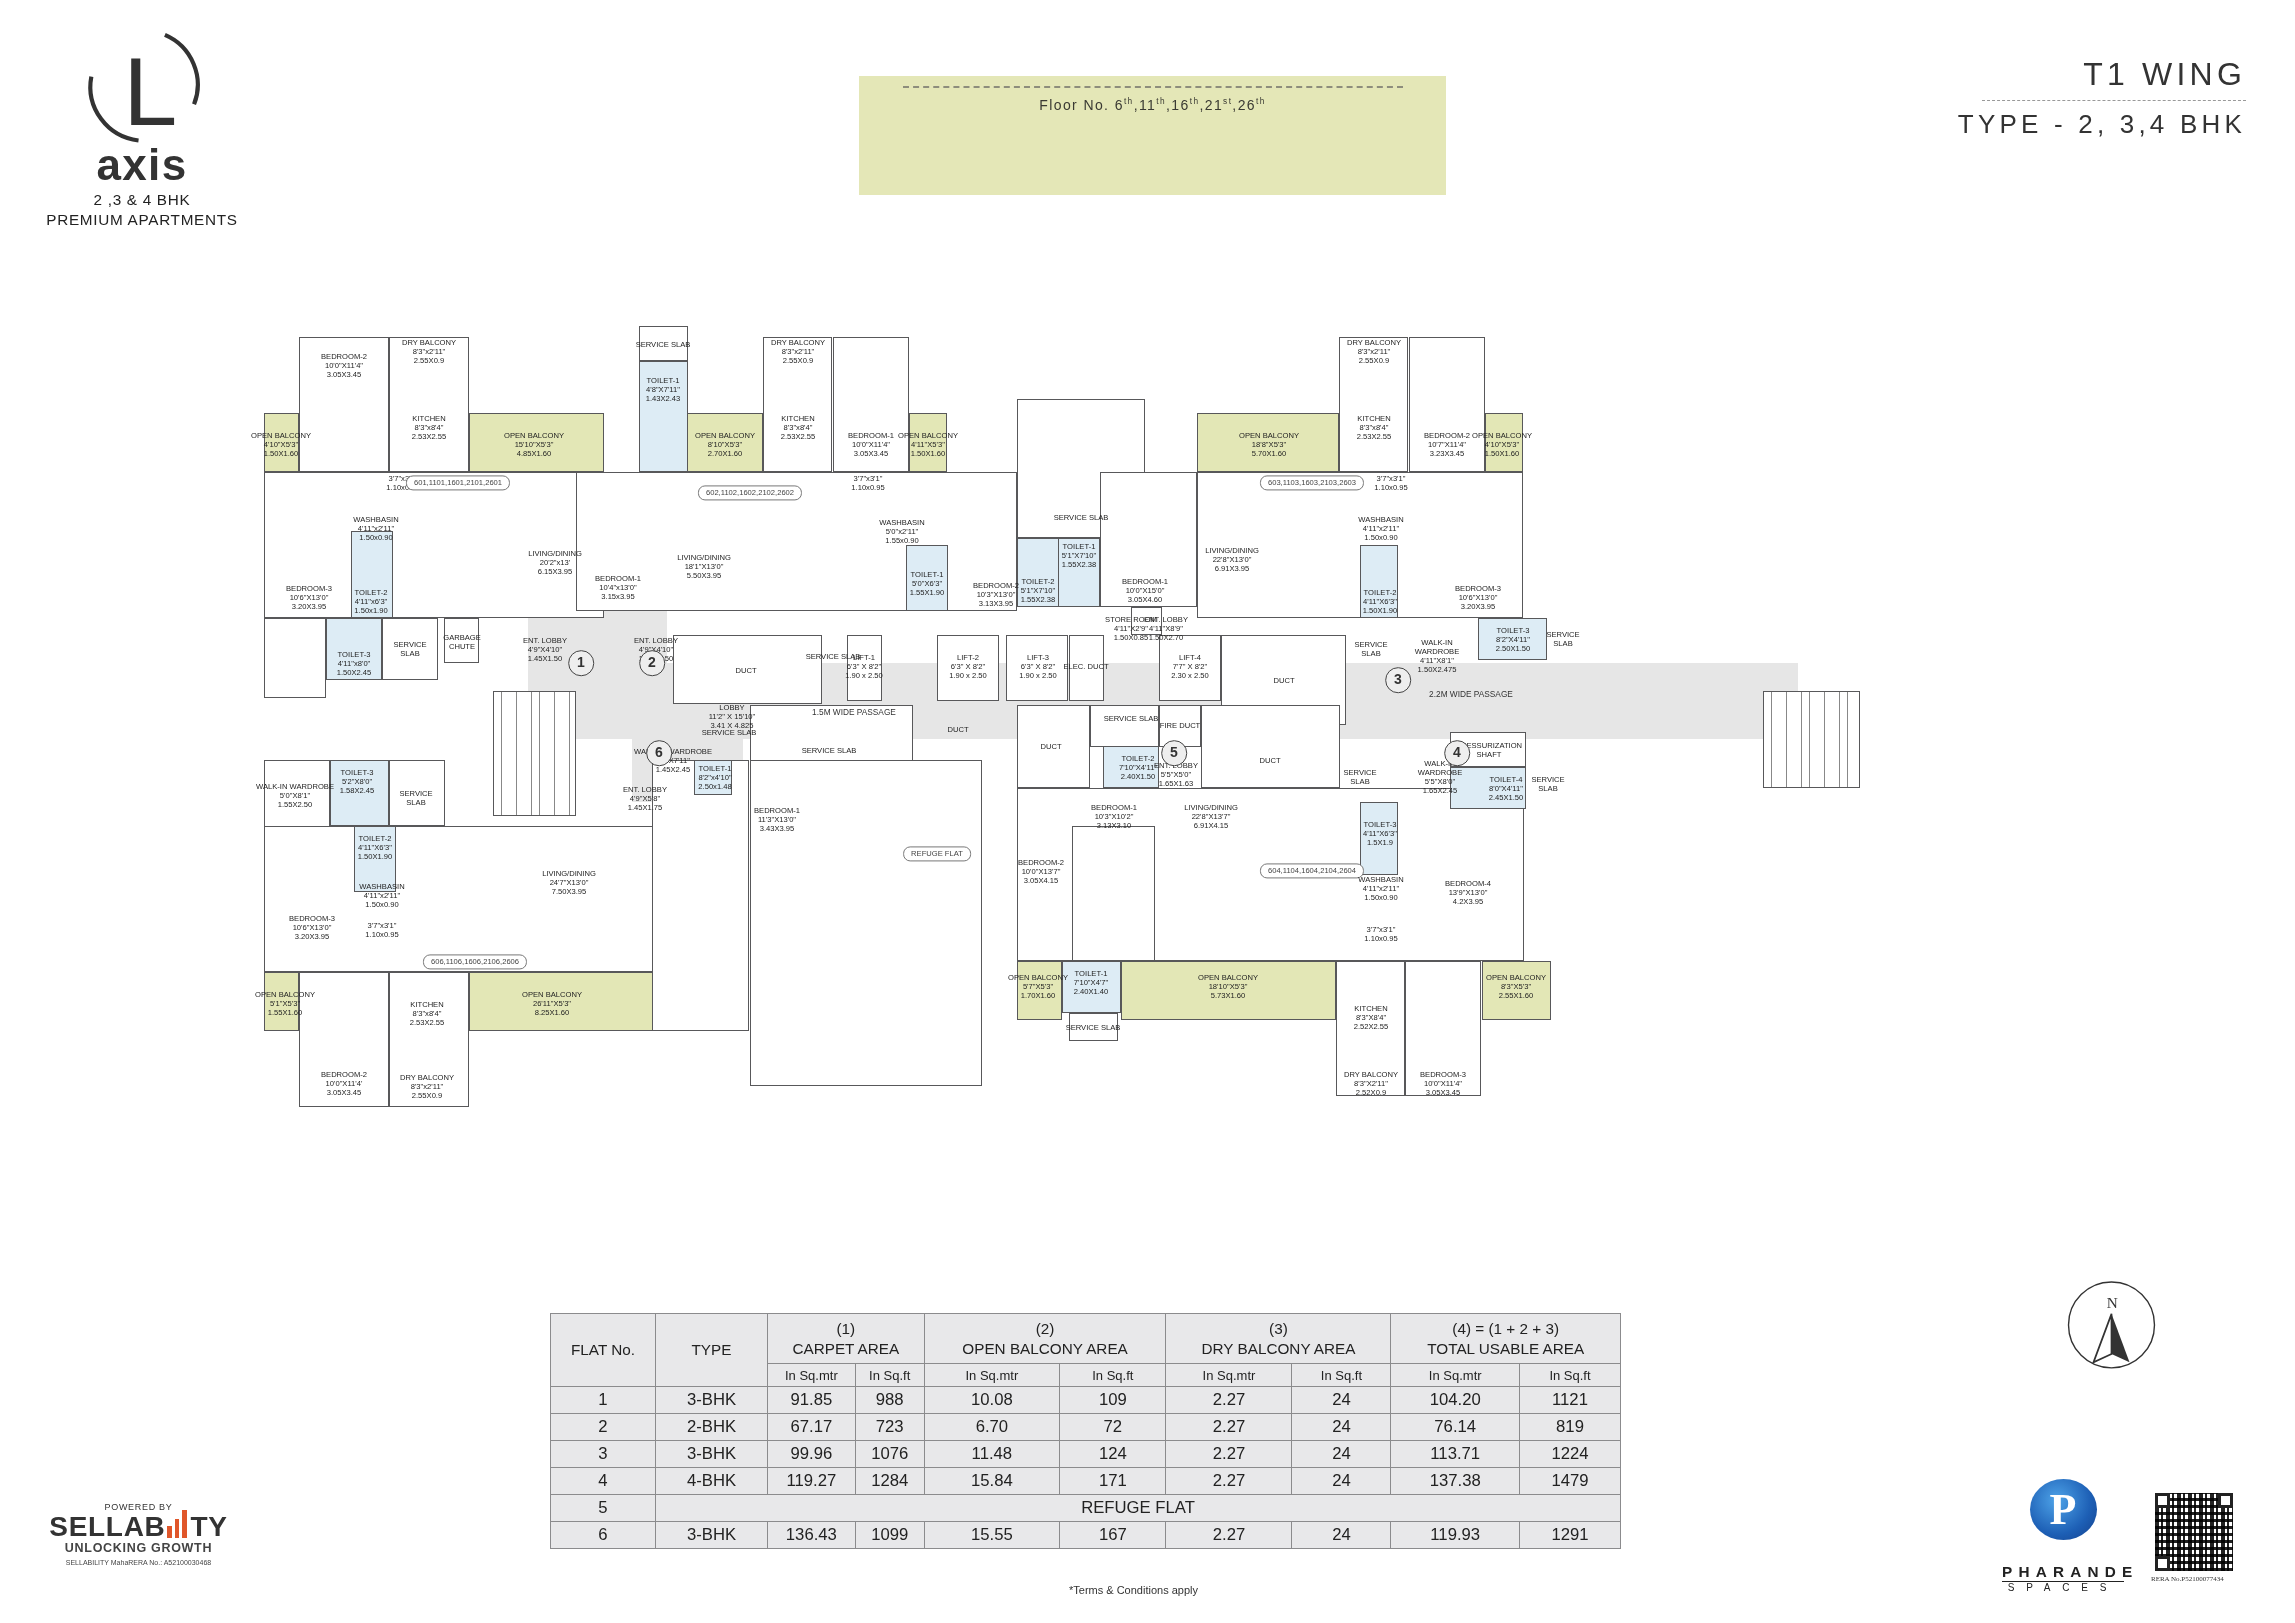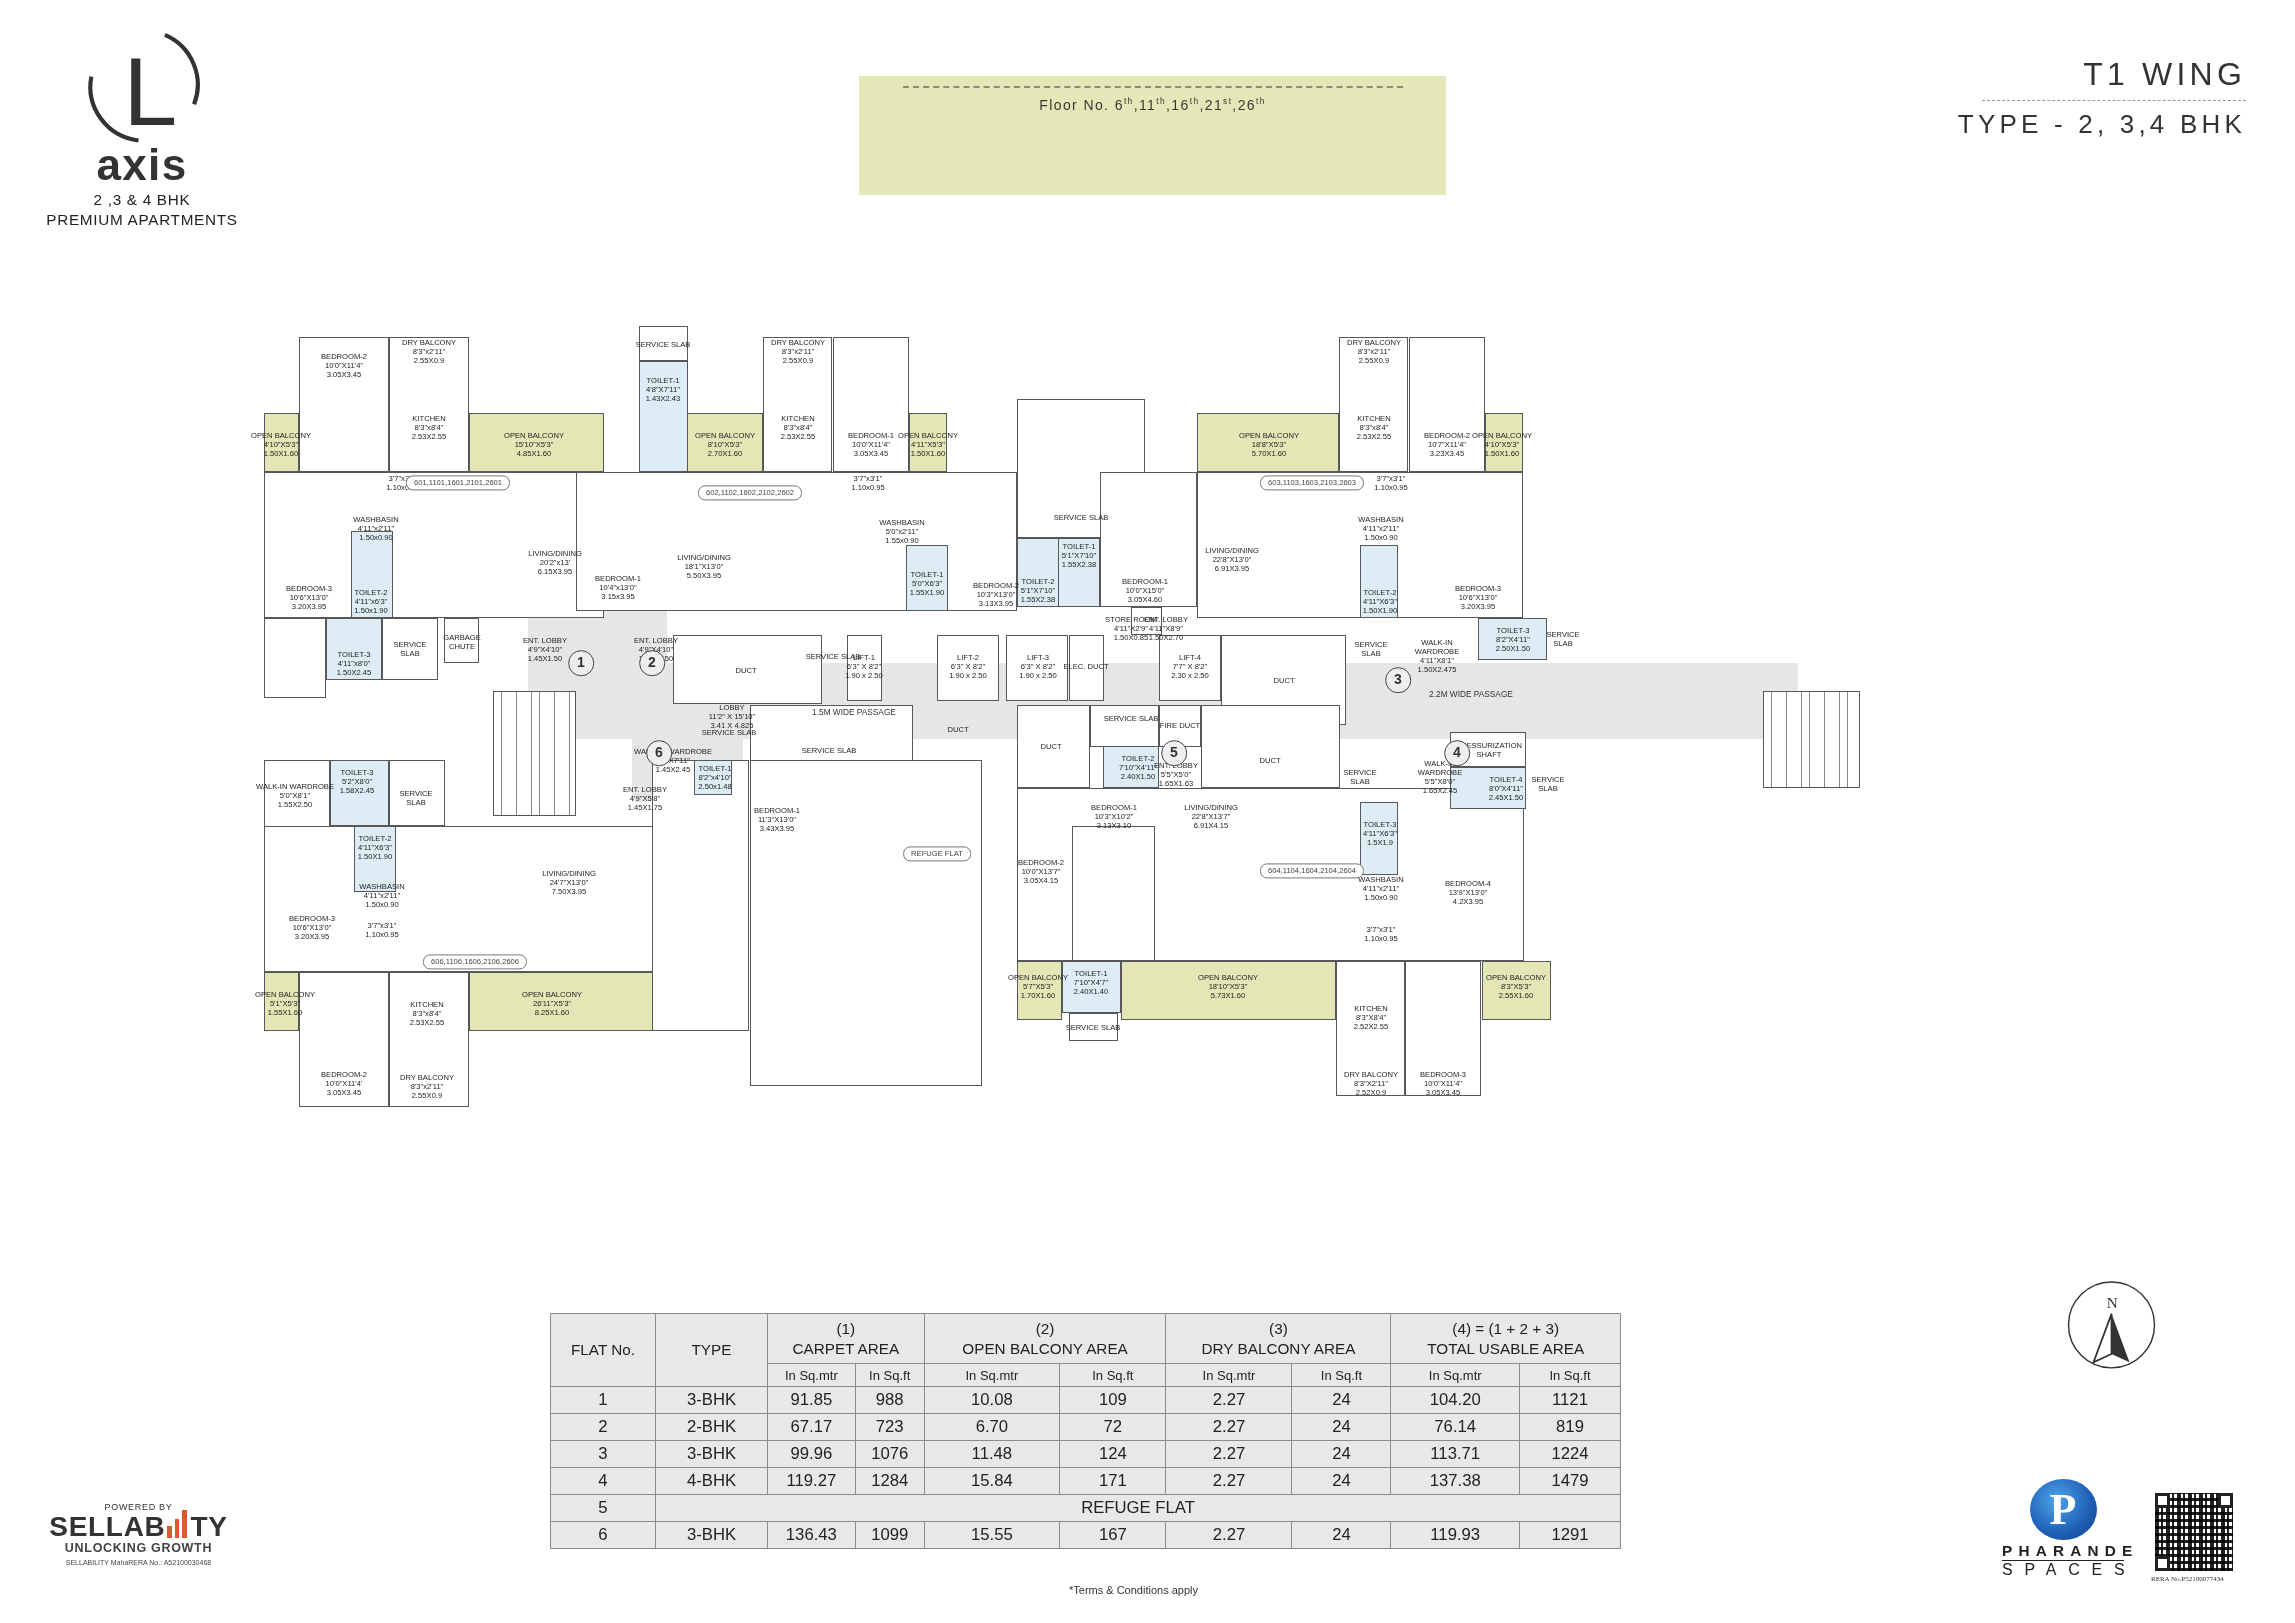--- a/index.html
+++ b/index.html
@@ -53,22 +53,22 @@
   .powered { left:38px; top:1502px; width:201px; text-align:center; }
   .powered .pb { font-size:9px; color:#333; letter-spacing:0.7px; }
   .powered .sell { font-size:28px; font-weight:bold; color:#333; letter-spacing:0.7px; line-height:29px; }
   .powered .bars { display:inline-block; width:25px; height:28px; position:relative; vertical-align:bottom; }
   .powered .bars i { position:absolute; bottom:2.8px; width:4.9px; background:#e0562a; }
   .powered .ul { font-size:12.5px; font-weight:bold; color:#444; letter-spacing:0.7px; }
   .powered .rera { font-size:7px; color:#444; margin-top:4.2px; }
 
   .pharande { left:2002px; top:1479px; width:122px; text-align:center; }
   .pharande .ball { width:67px; height:61px; border-radius:50%; margin:0 auto; background:radial-gradient(circle at 40% 35%, #4ea3e8, #1d5fb5 60%, #143f8a); color:#fff; font-size:44px; font-family:"Liberation Serif", serif; font-weight:bold; line-height:61px; }
-  .pharande .n1 { font-size:15.3px; font-weight:bold; letter-spacing:6.2px; color:#222; margin-top:2px; border-bottom:1.4px solid #222; }
-  .pharande .n2 { font-size:16px; letter-spacing:11.8px; color:#222;text-align:center; }
+  .pharande .n1 { font-size:15.3px; font-weight:bold; letter-spacing:6.2px; color:#222; margin-top:23px; border-bottom:1.4px solid #222; }
+  .pharande .n2 { font-size:10px; letter-spacing:11.8px; color:#222;text-align:center; }
 
   .qr { left:2155px; top:1493px; width:78px; height:78px; background:
         repeating-linear-gradient(90deg,#222 0 3.5px,#fff 3.5px 6.2px,#222 6.2px 7.6px,#fff 7.6px 11px),
         repeating-linear-gradient(0deg,#222 0 2.8px,#fff 2.8px 7px); background-blend-mode:multiply; }
   .qr .corner { position:absolute; width:15.3px; height:15.3px; border:3.5px solid #222; background:#fff; box-sizing:border-box; }
   .qr-label { left:2151px; top:1575px; font-size:7px; font-family:"Liberation Serif", serif; color:#333; }
 </style>
 </head>
 <body>
 

